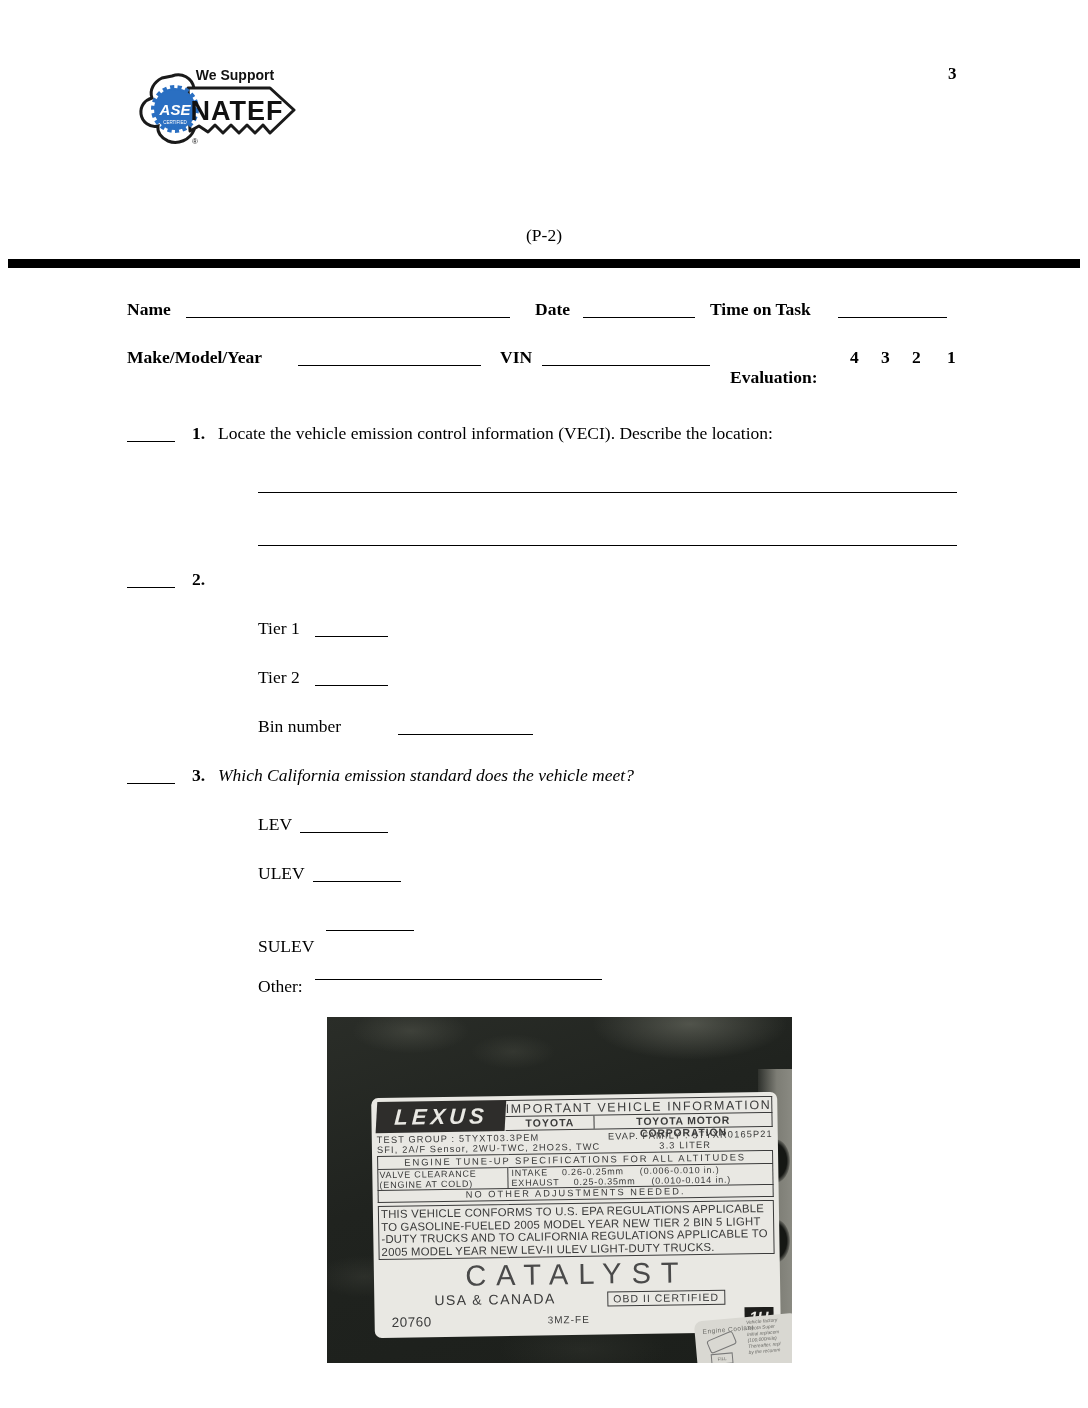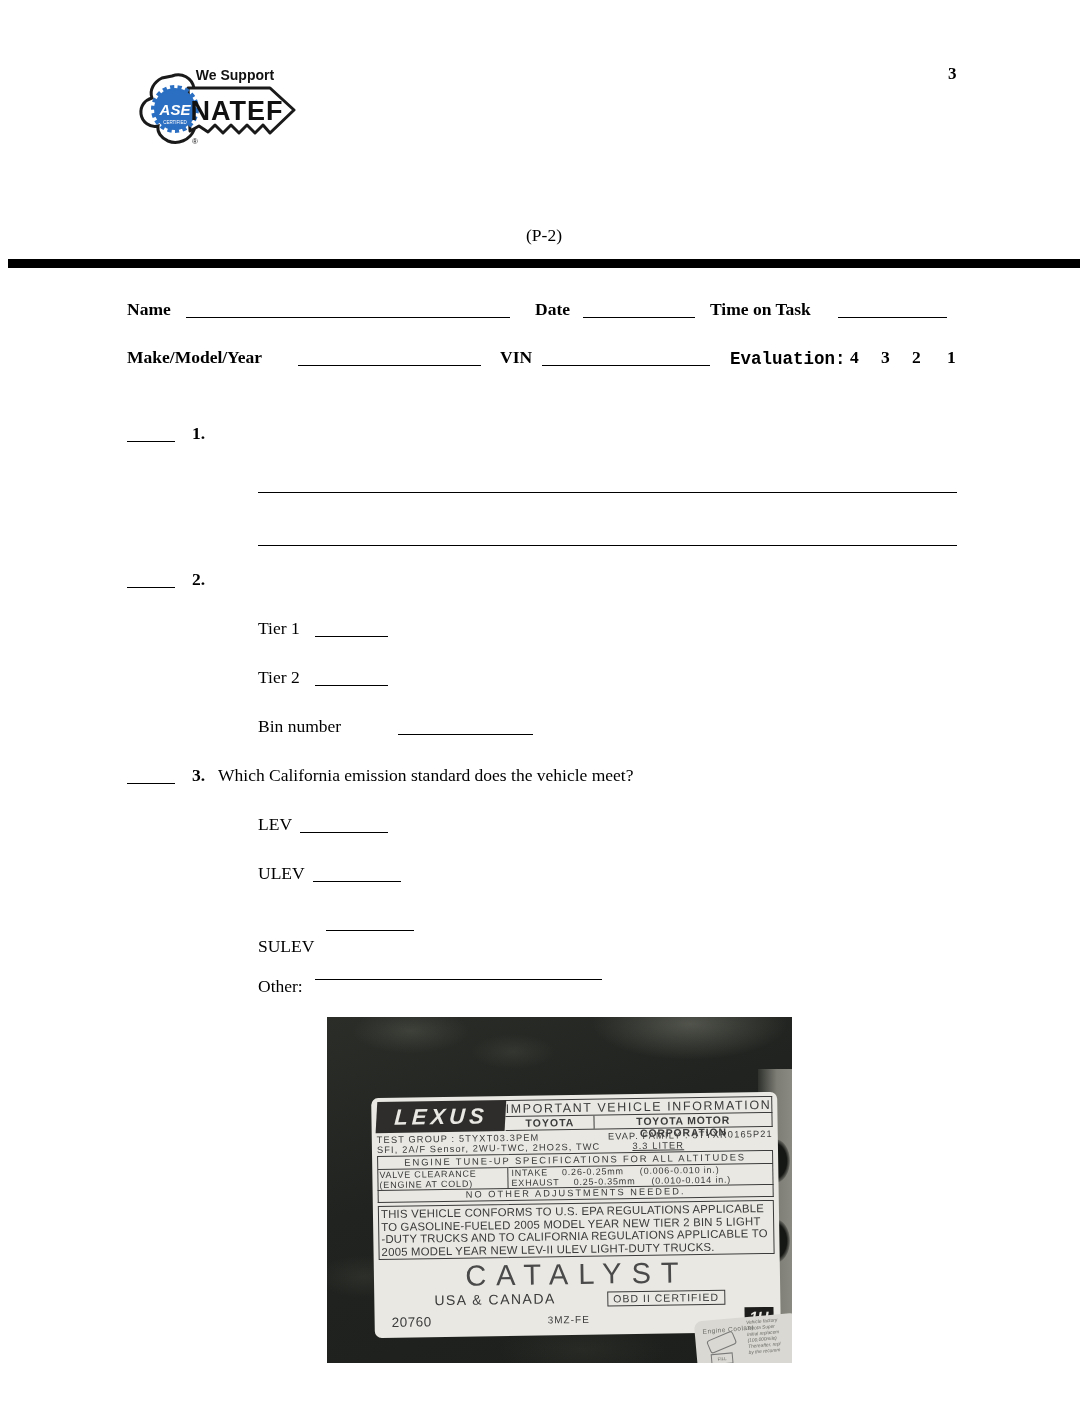--- a/index.html
+++ b/index.html
@@ -40,21 +40,21 @@
   .lexus-box{width:152px;background:#2e2d2b;color:#e9e8e3;display:flex;align-items:center;justify-content:center;
         font-weight:bold;font-style:italic;font-size:22px;letter-spacing:4px;transform:skewX(-4deg);}
   .veci-head-right{flex:1;display:flex;flex-direction:column;}
   .ivi{border:1.6px solid #3b3b3b;border-left:none;flex:1;display:flex;align-items:center;justify-content:center;
         font-size:12.5px;letter-spacing:1.6px;white-space:nowrap;}
   .toyrow{display:flex;height:13px;border:1.6px solid #3b3b3b;border-left:none;border-top:none;font-weight:bold;}
   .toy1{width:88px;text-align:center;font-size:10.5px;letter-spacing:1px;border-right:1.4px solid #3b3b3b;}
   .toy2{flex:1;text-align:center;font-size:10.5px;letter-spacing:.8px;}
   .tg-row{display:flex;justify-content:space-between;font-size:9.3px;letter-spacing:1.1px;margin-top:2px;white-space:nowrap;}
   .tg-row2{display:flex;font-size:9.3px;letter-spacing:1.1px;white-space:nowrap;}
-  .tg-row2 span:last-child{margin-left:32px;text-decoration:underline;}
+  .tg-row2 span:last-child{margin-left:59px;}
   .tune-hdr{border:1.3px solid #3b3b3b;text-align:center;font-size:9.5px;letter-spacing:1.8px;margin-top:1px;padding:0 0 1px 0;}
   .valve-row{display:flex;border:1.3px solid #3b3b3b;border-top:none;font-size:9px;letter-spacing:.8px;}
   .valve-left{width:128px;border-right:1.3px solid #3b3b3b;padding-left:1px;white-space:nowrap;}
   .valve-right{flex:1;padding-left:3px;}
   .spec-line{display:flex;white-space:nowrap;}
   .spec-line span:nth-child(2){margin-left:14px;}
   .spec-line span:nth-child(3){margin-left:16px;}
   .no-adjust{border:1.3px solid #3b3b3b;border-top:none;text-align:center;font-size:9.3px;letter-spacing:2px;padding-bottom:1px;}
   .conform{border:1.4px solid #3b3b3b;margin-top:3px;font-size:11.4px;letter-spacing:.2px;line-height:12.6px;padding:1px 2px;white-space:nowrap;}
   .catalyst{text-align:center;font-size:29px;letter-spacing:10px;color:#4a4a4a;margin-top:2px;line-height:30px;}
@@ -110,43 +110,44 @@
   <div class="fline" style="left:186px;top:300px;width:324px;"></div>
   <div class="lbl" style="left:535px;top:299px;">Date</div>
   <div class="fline" style="left:583px;top:300px;width:112px;"></div>
   <div class="lbl" style="left:710px;top:299px;">Time on Task</div>
   <div class="fline" style="left:838px;top:300px;width:109px;"></div>
 
   <div class="lbl" style="left:127px;top:347px;">Make/Model/Year</div>
   <div class="fline" style="left:298px;top:348px;width:183px;"></div>
   <div class="lbl" style="left:500px;top:347px;">VIN</div>
   <div class="fline" style="left:542px;top:348px;width:168px;"></div>
-  <div class="lbl" style="left:730px;top:349px;font-family:Liberation Mono, monospace;">Evaluation:</div>
+  <div class="lbl" style="left:730px;top:367px;">Evaluation:</div>
   <div class="lbl" style="left:850px;top:347px;">4</div>
   <div class="lbl" style="left:881px;top:347px;">3</div>
   <div class="lbl" style="left:912px;top:347px;">2</div>
   <div class="lbl" style="left:947px;top:347px;">1</div>
 
   <div class="fline" style="left:127px;top:424px;width:48px;"></div>
   <div class="txt" style="left:192px;top:423px;"><span class="qnum">1.</span></div>
+  <div class="txt" style="left:218px;top:423px;">Locate the vehicle emission control information (VECI).  Describe the location:</div>
   <div class="fline" style="left:258px;top:475px;width:699px;"></div>
   <div class="fline" style="left:258px;top:528px;width:699px;"></div>
 
   <div class="fline" style="left:127px;top:570px;width:48px;"></div>
   <div class="txt" style="left:192px;top:569px;"><span class="qnum">2.</span></div>
   <div class="txt" style="left:258px;top:618px;">Tier 1</div>
   <div class="fline" style="left:315px;top:619px;width:73px;"></div>
   <div class="txt" style="left:258px;top:667px;">Tier 2</div>
   <div class="fline" style="left:315px;top:668px;width:73px;"></div>
   <div class="txt" style="left:258px;top:716px;">Bin number</div>
   <div class="fline" style="left:398px;top:717px;width:135px;"></div>
 
   <div class="fline" style="left:127px;top:766px;width:48px;"></div>
   <div class="txt" style="left:192px;top:765px;"><span class="qnum">3.</span></div>
-  <div class="txt" style="left:218px;top:765px;">Which California emission standard does the vehicle meet?</div>
+  <div class="txt" style="left:218px;top:765px;font-style:italic;">Which California emission standard does the vehicle meet?</div>
   <div class="txt" style="left:258px;top:814px;">LEV</div>
   <div class="fline" style="left:300px;top:815px;width:88px;"></div>
   <div class="txt" style="left:258px;top:863px;">ULEV</div>
   <div class="fline" style="left:313px;top:864px;width:88px;"></div>
   <div class="txt" style="left:258px;top:912px;margin-top:24px;">SULEV</div>
   <div class="fline" style="left:326px;top:913px;width:88px;"></div>
   <div class="txt" style="left:258px;top:961px;margin-top:15px;">Other:</div>
   <div class="fline" style="left:315px;top:962px;width:287px;"></div>
 
   <div class="photo">

